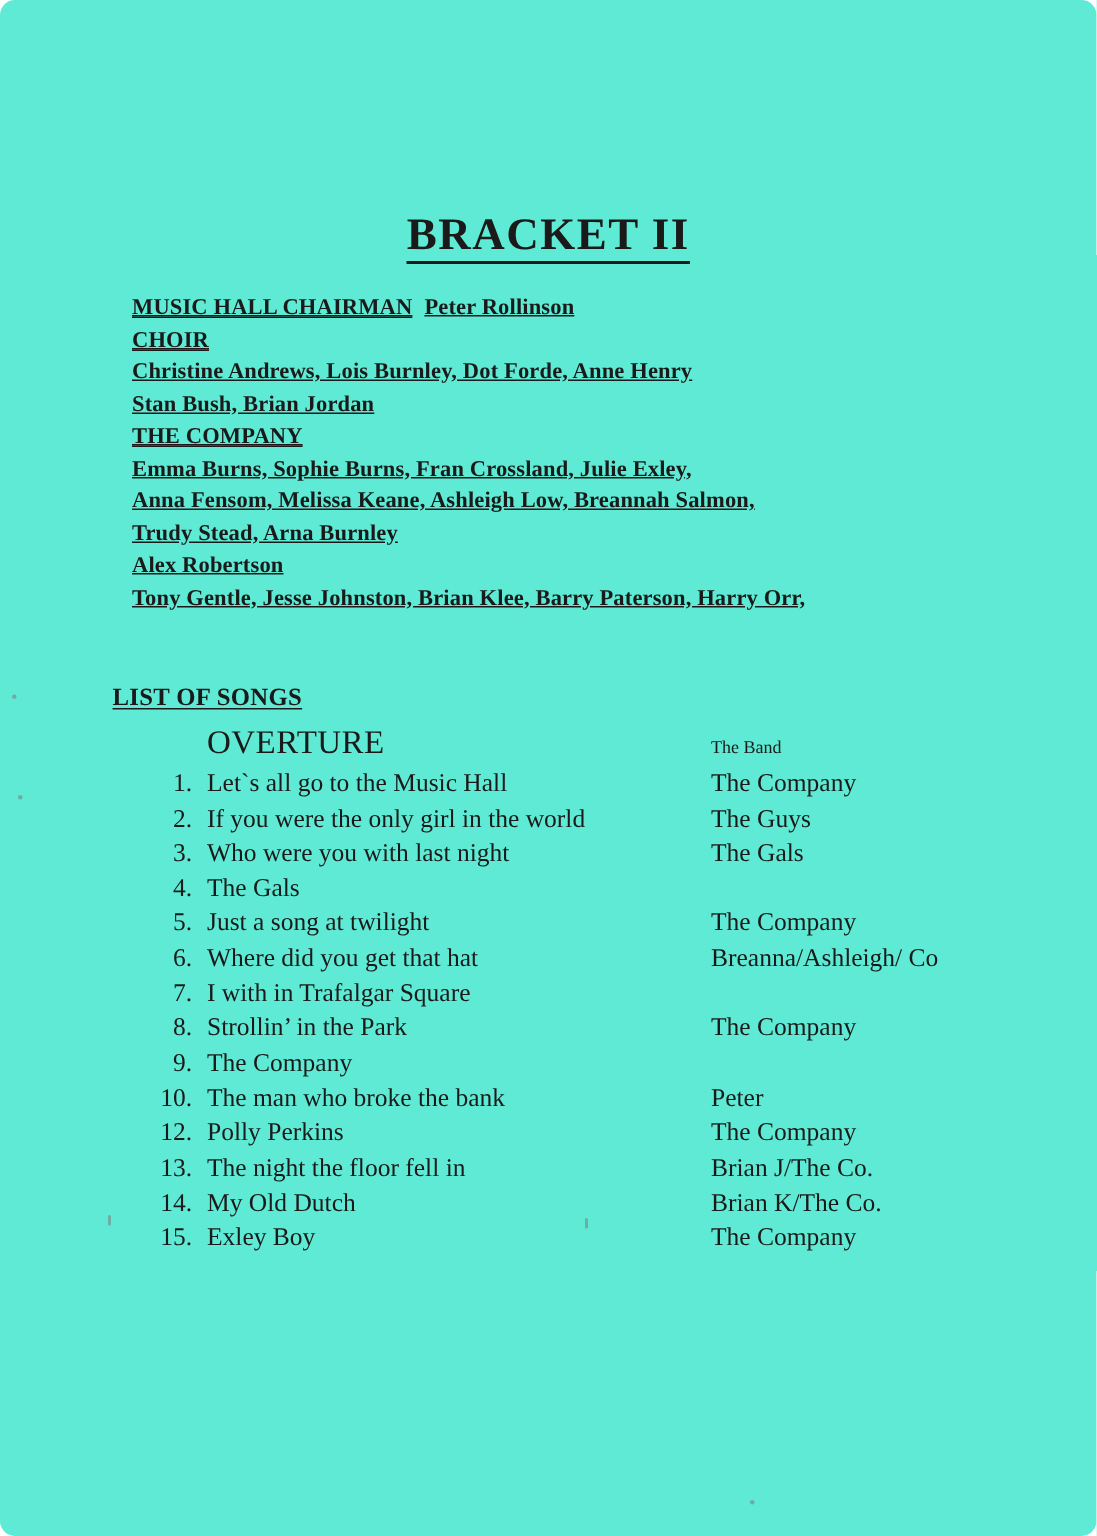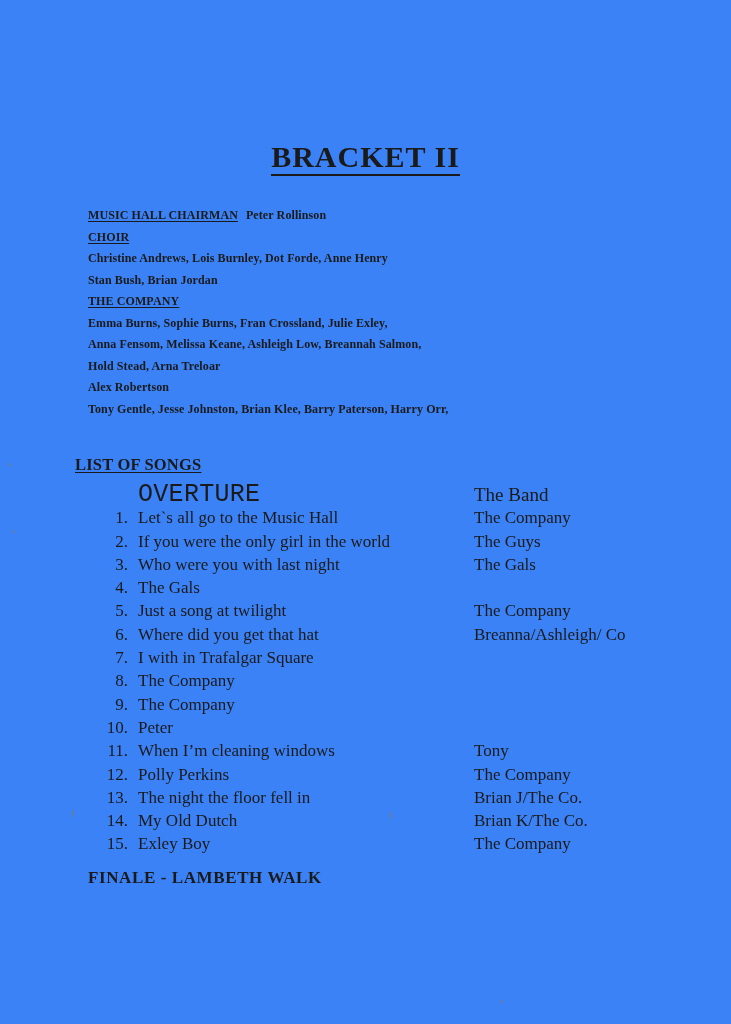--- a/index.html
+++ b/index.html
@@ -11,21 +11,22 @@
     width: 731px;
     height: 1024px;
     overflow: hidden;
     font-family: "Liberation Serif", serif;
     color: #1a1a1a;
     position: relative;
   }
   .page {
     position: absolute;
     inset: 0;
-    background: #3b82f6;
+    background: #5eead4;
+    border-radius: 10px;
   }
   
   .speck {
     position: absolute;
     background: #7a7a7a;
     border-radius: 50%;
     opacity: .55;
   }
   .doc-title {
     position: absolute;
@@ -37,27 +38,28 @@
     font-weight: bold;
     letter-spacing: 1px;
     font-family: "Liberation Serif", serif;
   }
   .doc-title span {
     border-bottom: 2px solid #1a1a1a;
     padding-bottom: 1px;
   }
   .credits {
     position: absolute;
-    top: 205px;
+    top: 195px;
     left: 88px;
     width: 600px;
-    font-size: 12px;
+    font-size: 15px;
     font-weight: bold;
     line-height: 21.5px;
     letter-spacing: .1px;
+    text-decoration: underline;
   }
   .credits .row {
     white-space: nowrap;
   }
   .u {
     text-decoration: underline;
     text-underline-offset: 2px;
   }
   .hdr-inline {
     font-weight: bold;
@@ -96,26 +98,25 @@
   }
   .song-row .title {
     width: 336px;
     flex: none;
   }
   .song-row .perf {
     flex: 1;
   }
   .overture .num { width: 38px; }
   .overture .title {
-    font-size: 25px;
+    font-size: 22px;
     letter-spacing: .3px;
-    font-family: Liberation Mono, monospace;
   }
   .overture .perf {
-    font-size: 19px;
+    font-size: 12px;
   }
   .finale {
     position: absolute;
     top: 868px;
     left: 88px;
     font-size: 17px;
     font-weight: bold;
     letter-spacing: .6px;
   }
 </style>
@@ -141,21 +142,21 @@
     <div class="row">
       <span class="u">CHOIR</span>
     </div>
     <div class="row">Christine Andrews, Lois Burnley, Dot Forde, Anne Henry</div>
     <div class="row">Stan Bush, Brian Jordan</div>
     <div class="row">
       <span class="u">THE COMPANY</span>
     </div>
     <div class="row">Emma Burns, Sophie Burns, Fran Crossland, Julie Exley,</div>
     <div class="row">Anna Fensom, Melissa Keane,  Ashleigh Low, Breannah Salmon,</div>
-    <div class="row">Hold Stead, Arna Treloar</div>
+    <div class="row">Trudy Stead, Arna Burnley</div>
     <div class="row">Alex Robertson</div>
     <div class="row">Tony Gentle, Jesse Johnston, Brian Klee, Barry Paterson, Harry Orr,</div>
   </div>
 
   <div class="list-heading">LIST OF SONGS</div>
 
   <div class="songs">
     <div class="song-row overture">
       <div class="num"></div>
       <div class="title">OVERTURE</div>
@@ -189,34 +190,31 @@
       <div class="num">6.</div>
       <div class="title">Where did you get that hat</div>
       <div class="perf">Breanna/Ashleigh/ Co</div>
     </div>
     <div class="song-row">
       <div class="num">7.</div>
       <div class="title">I with in Trafalgar Square</div>
     </div>
     <div class="song-row">
       <div class="num">8.</div>
+      <div class="title">Strollin’ in the Park</div>
       <div class="perf">The Company</div>
     </div>
     <div class="song-row">
       <div class="num">9.</div>
       <div class="perf">The Company</div>
     </div>
     <div class="song-row">
       <div class="num">10.</div>
+      <div class="title">The man who broke the bank</div>
       <div class="perf">Peter</div>
-    </div>
-    <div class="song-row">
-      <div class="num">11.</div>
-      <div class="title">When I’m cleaning windows</div>
-      <div class="perf">Tony</div>
     </div>
     <div class="song-row">
       <div class="num">12.</div>
       <div class="title">Polly Perkins</div>
       <div class="perf">The Company</div>
     </div>
     <div class="song-row">
       <div class="num">13.</div>
       <div class="title">The night the floor fell in</div>
       <div class="perf">Brian J/The Co.</div>
@@ -226,15 +224,14 @@
       <div class="title">My Old Dutch</div>
       <div class="perf">Brian K/The Co.</div>
     </div>
     <div class="song-row">
       <div class="num">15.</div>
       <div class="title">Exley Boy</div>
       <div class="perf">The Company</div>
     </div>
   </div>
 
-  <div class="finale">FINALE  -  LAMBETH WALK</div>
 
 </div>
 
 </body></html>

